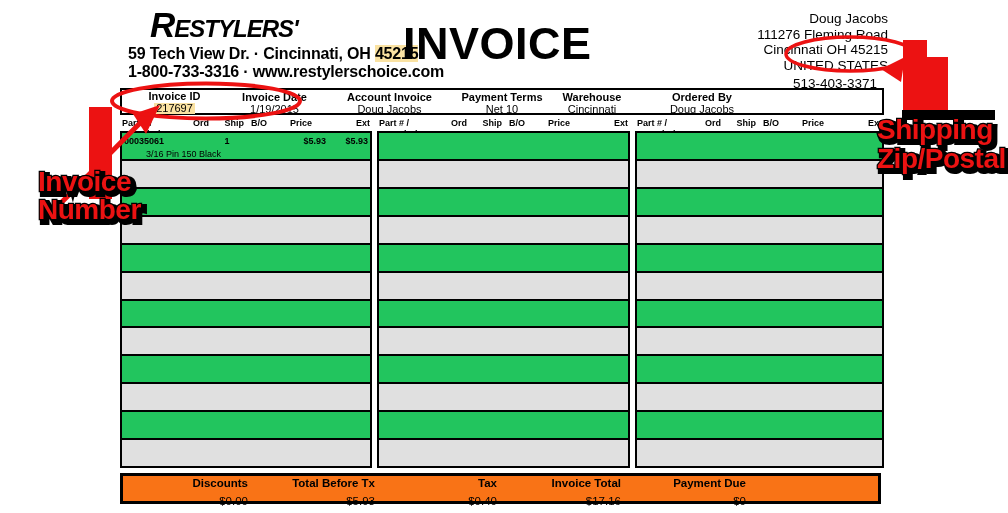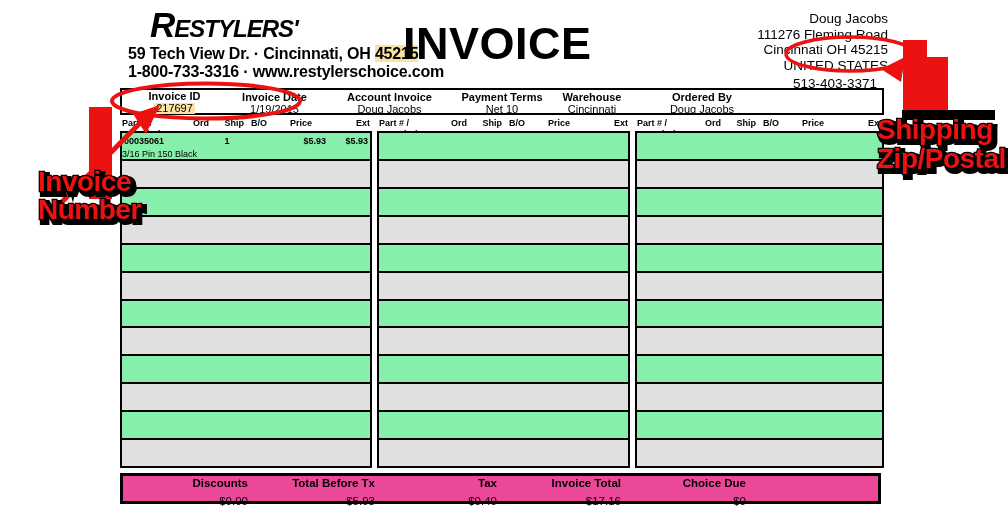--- a/index.html
+++ b/index.html
@@ -36,38 +36,38 @@
   
   .chead-group{position:absolute;top:118px;height:13px;display:flex;font-size:9px;font-weight:bold;line-height:11px;}
   .c-desc{flex:1;text-align:left;padding-left:2px;}
   .c-ord{width:26px;text-align:center;}
   .c-ship{width:30px;text-align:right;}
   .c-bo{width:30px;text-align:center;}
   .c-price{width:54px;text-align:center;}
   .c-ext{width:42px;text-align:right;padding-right:2px;}
   
   .body-group{
-    position:absolute;top:131px;height:333px;border:2px solid #000;background:#86efac;
+    position:absolute;top:131px;height:333px;border:2px solid #000;background:#22c55e;
     display:flex;flex-direction:column;
   }
   .t-row{flex:1;border-bottom:2px solid #000;}
   .t-row:last-child{border-bottom:none;}
   .t-row.gray{background:var(--row-gray);}
   .item-line1{display:flex;font-size:9px;font-weight:bold;line-height:10px;padding-top:3px;}
-  .item-line2{font-size:9px;line-height:10px;padding-top:3px;}
+  .item-line2{font-size:9px;line-height:10px;padding-left:24px;padding-top:3px;}
   .v-part{flex:1;text-align:left;padding-left:2px;}
   .v-ord{width:26px;text-align:center;}
   .v-ship{width:30px;text-align:center;}
   .v-bo{width:30px;text-align:center;}
   .v-price{width:54px;text-align:right;}
   .v-ext{width:42px;text-align:right;padding-right:2px;}
   
   .totals-box{
     position:absolute;left:120px;top:473px;width:755px;height:25px;
-    border:3px solid #000;background:#ec4899;display:flex;z-index:2;
+    border:3px solid #000;background:#f97316;display:flex;z-index:2;
   }
   .tot-cell{display:flex;flex-direction:column;align-items:flex-end;padding-top:1px;}
   .tot-label{font-size:11.5px;font-weight:bold;line-height:12px;white-space:nowrap;}
   .tot-value{font-size:11.5px;line-height:11px;margin-top:7px;white-space:nowrap;}
   
   .anno-svg{position:absolute;left:0;top:0;width:1008px;height:513px;z-index:5;pointer-events:none;}
   .anno-text-main{
     font-family:"Liberation Sans", sans-serif;font-weight:bold;font-size:28px;
     fill:var(--anno-red);stroke:#000;stroke-width:2.4px;paint-order:stroke;letter-spacing:-0.5px;
   }
@@ -214,21 +214,21 @@
     </div>
     <div class="tot-cell" style="width: 122px;">
       <div class="tot-label">Tax</div>
       <div class="tot-value">$0.40</div>
     </div>
     <div class="tot-cell" style="width: 124px;">
       <div class="tot-label">Invoice Total</div>
       <div class="tot-value">$17.16</div>
     </div>
     <div class="tot-cell" style="width: 125px;">
-      <div class="tot-label">Choice Due</div>
+      <div class="tot-label">Payment Due</div>
       <div class="tot-value">$0</div>
     </div>
   </div>
 
 <svg class="anno-svg" viewBox="0 0 1008 513">
 
   <rect class="red-fill" x="89" y="107" width="23" height="92"></rect>
   <line class="red-stroke" x1="50" y1="214" x2="147" y2="116" stroke-width="5"></line>
   <polygon class="red-fill" points="160,105 133,114 146,134"></polygon>
   <ellipse class="red-stroke" cx="206" cy="101" rx="94" ry="17.5" stroke-width="4"></ellipse>

